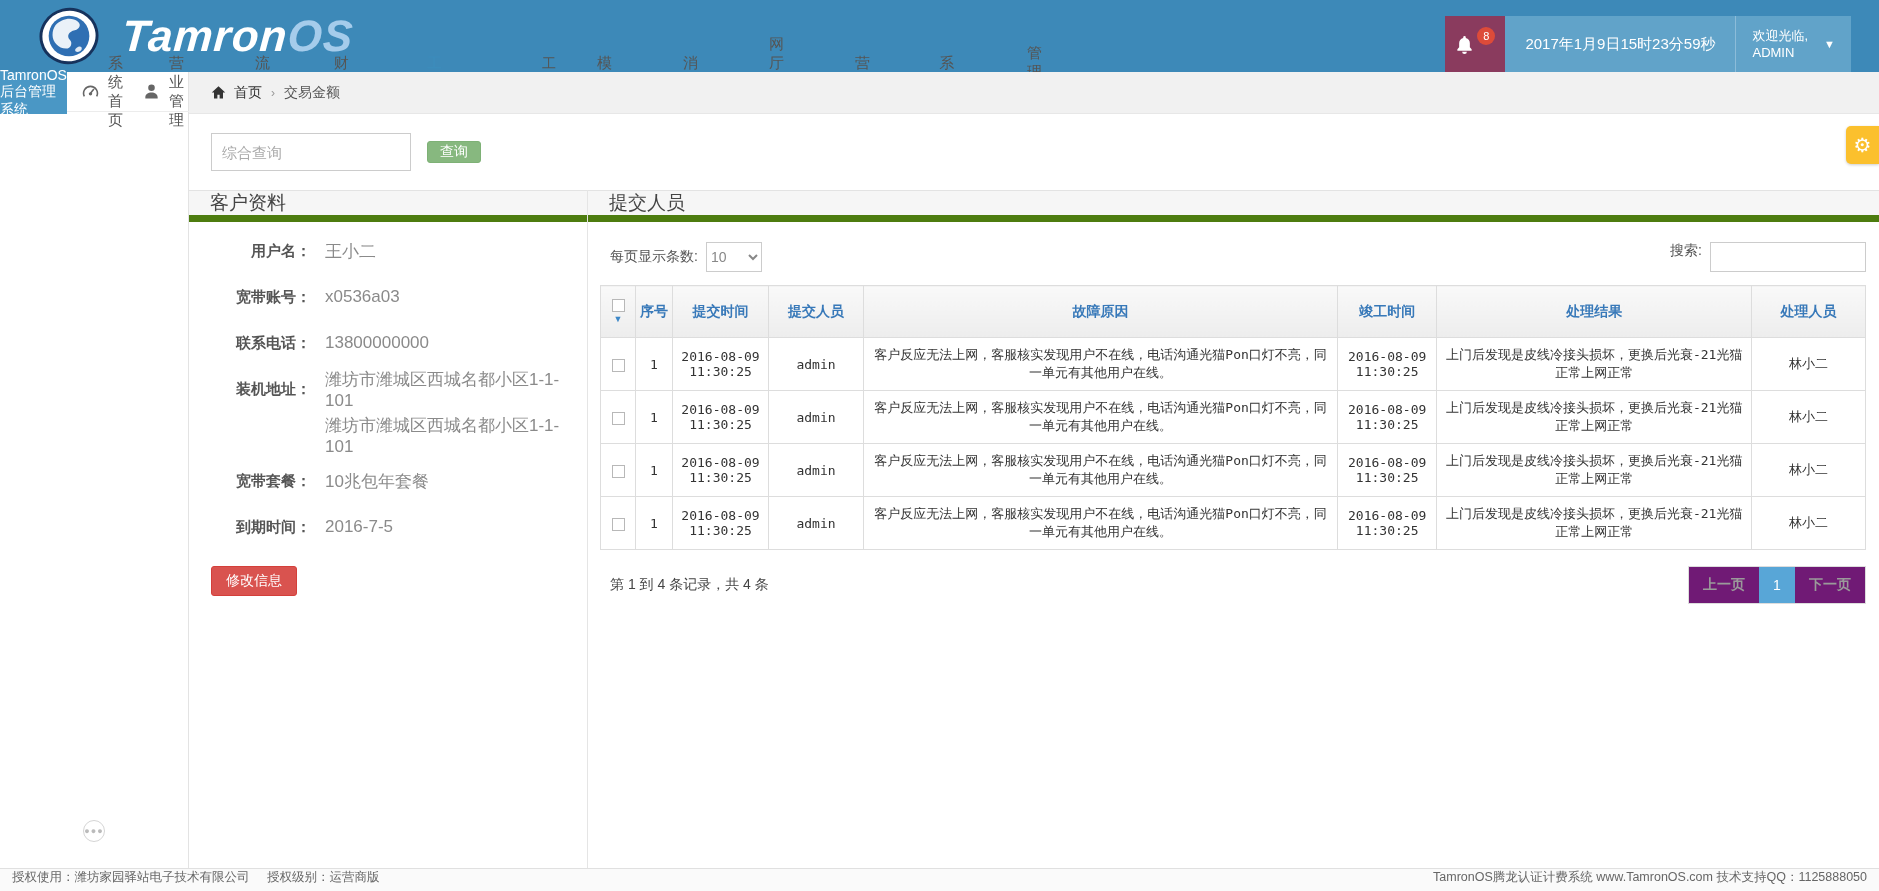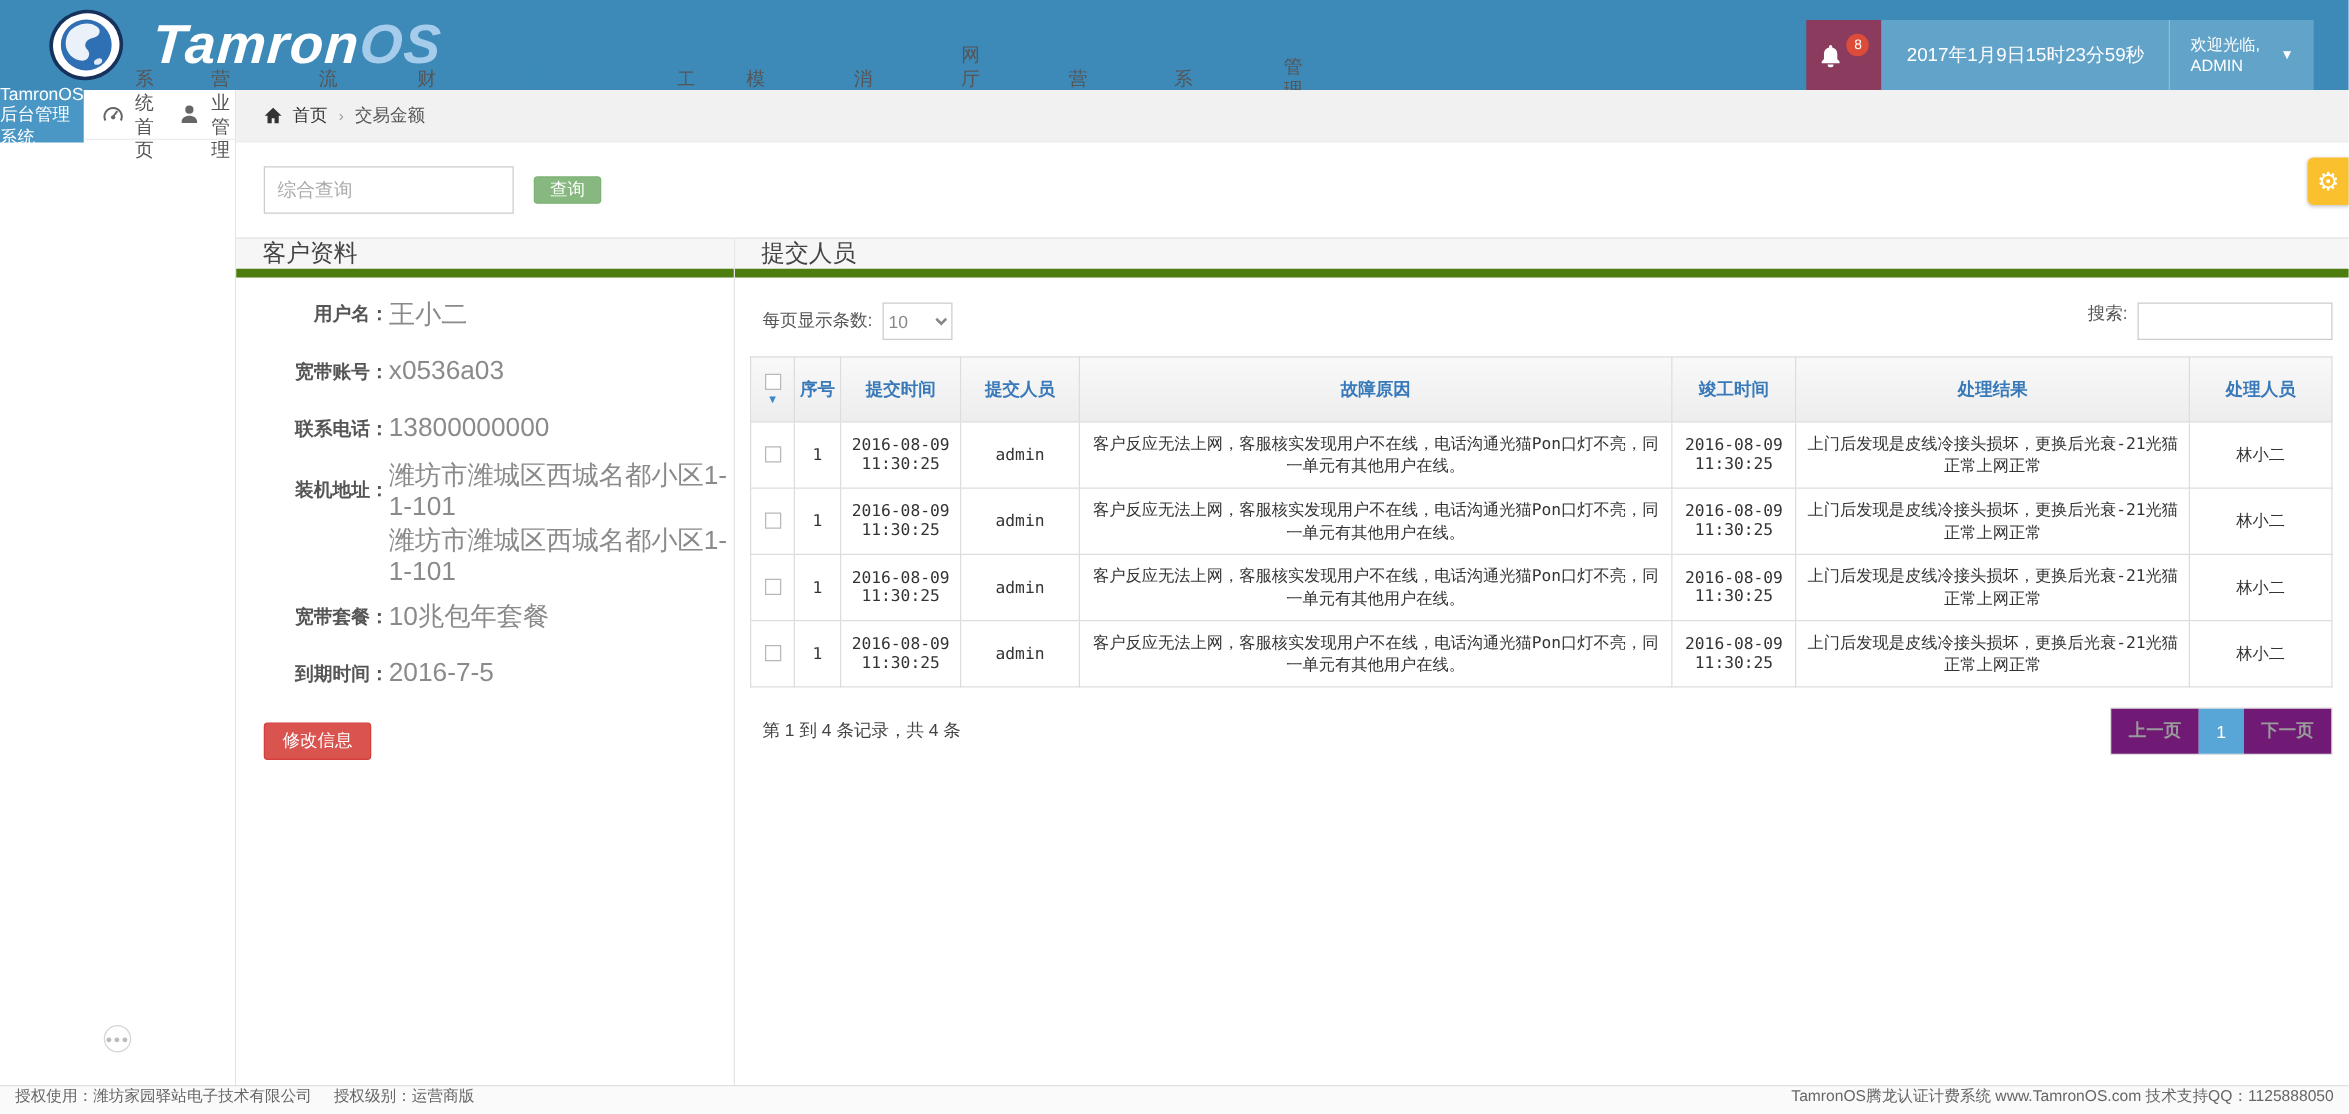--- a/index.html
+++ b/index.html
@@ -57,21 +57,21 @@
 
   .panels { flex:1; display:flex; min-height:0; }
   .panel-left { width:399px; border-right:1px solid #e5e5e5; }
   .panel-right { flex:1; min-width:0; }
   .panel-header { height:32px; background:#f6f6f6; border-top:1px solid #e3e3e3; border-bottom:7px solid #4d7c0f; display:flex; align-items:center; padding-left:21px; font-size:19px; color:#444; }
 
   
   .cust-body { padding-top:6px; }
   .cust-row { min-height:46px; display:flex; align-items:center; }
   .cust-label { width:122px; text-align:right; font-weight:bold; color:#555; font-size:15px; flex-shrink:0; }
-  .cust-value { color:#8a8a8a; font-size:21px; }
+  .cust-value { margin-left:14px; color:#8a8a8a; font-size:17px; }
   .edit-btn { margin:16px 0 0 22px; padding:0 14px; height:30px; background:#d9534f; border:1px solid #d43f3a; color:#fff; font-size:14px; border-radius:3px; cursor:pointer; font-family:inherit; }
 
   
   .table-controls { display:flex; align-items:center; justify-content:space-between; margin:20px 13px 13px 22px; }
   .per-page { display:flex; align-items:center; font-size:14px; color:#555; }
   .per-page select { margin-left:8px; width:56px; height:30px; border:1px solid #ccc; color:#888; font-size:14px; font-family:inherit; background:#fff; }
   .tbl-search { display:flex; align-items:flex-start; font-size:14px; color:#555; }
   .tbl-search input { margin-left:8px; width:156px; height:30px; border:1px solid #ccc; padding:0 8px; font-family:inherit; font-size:14px; }
 
   .rec-table-wrap { margin:0 13px 0 12px; }

